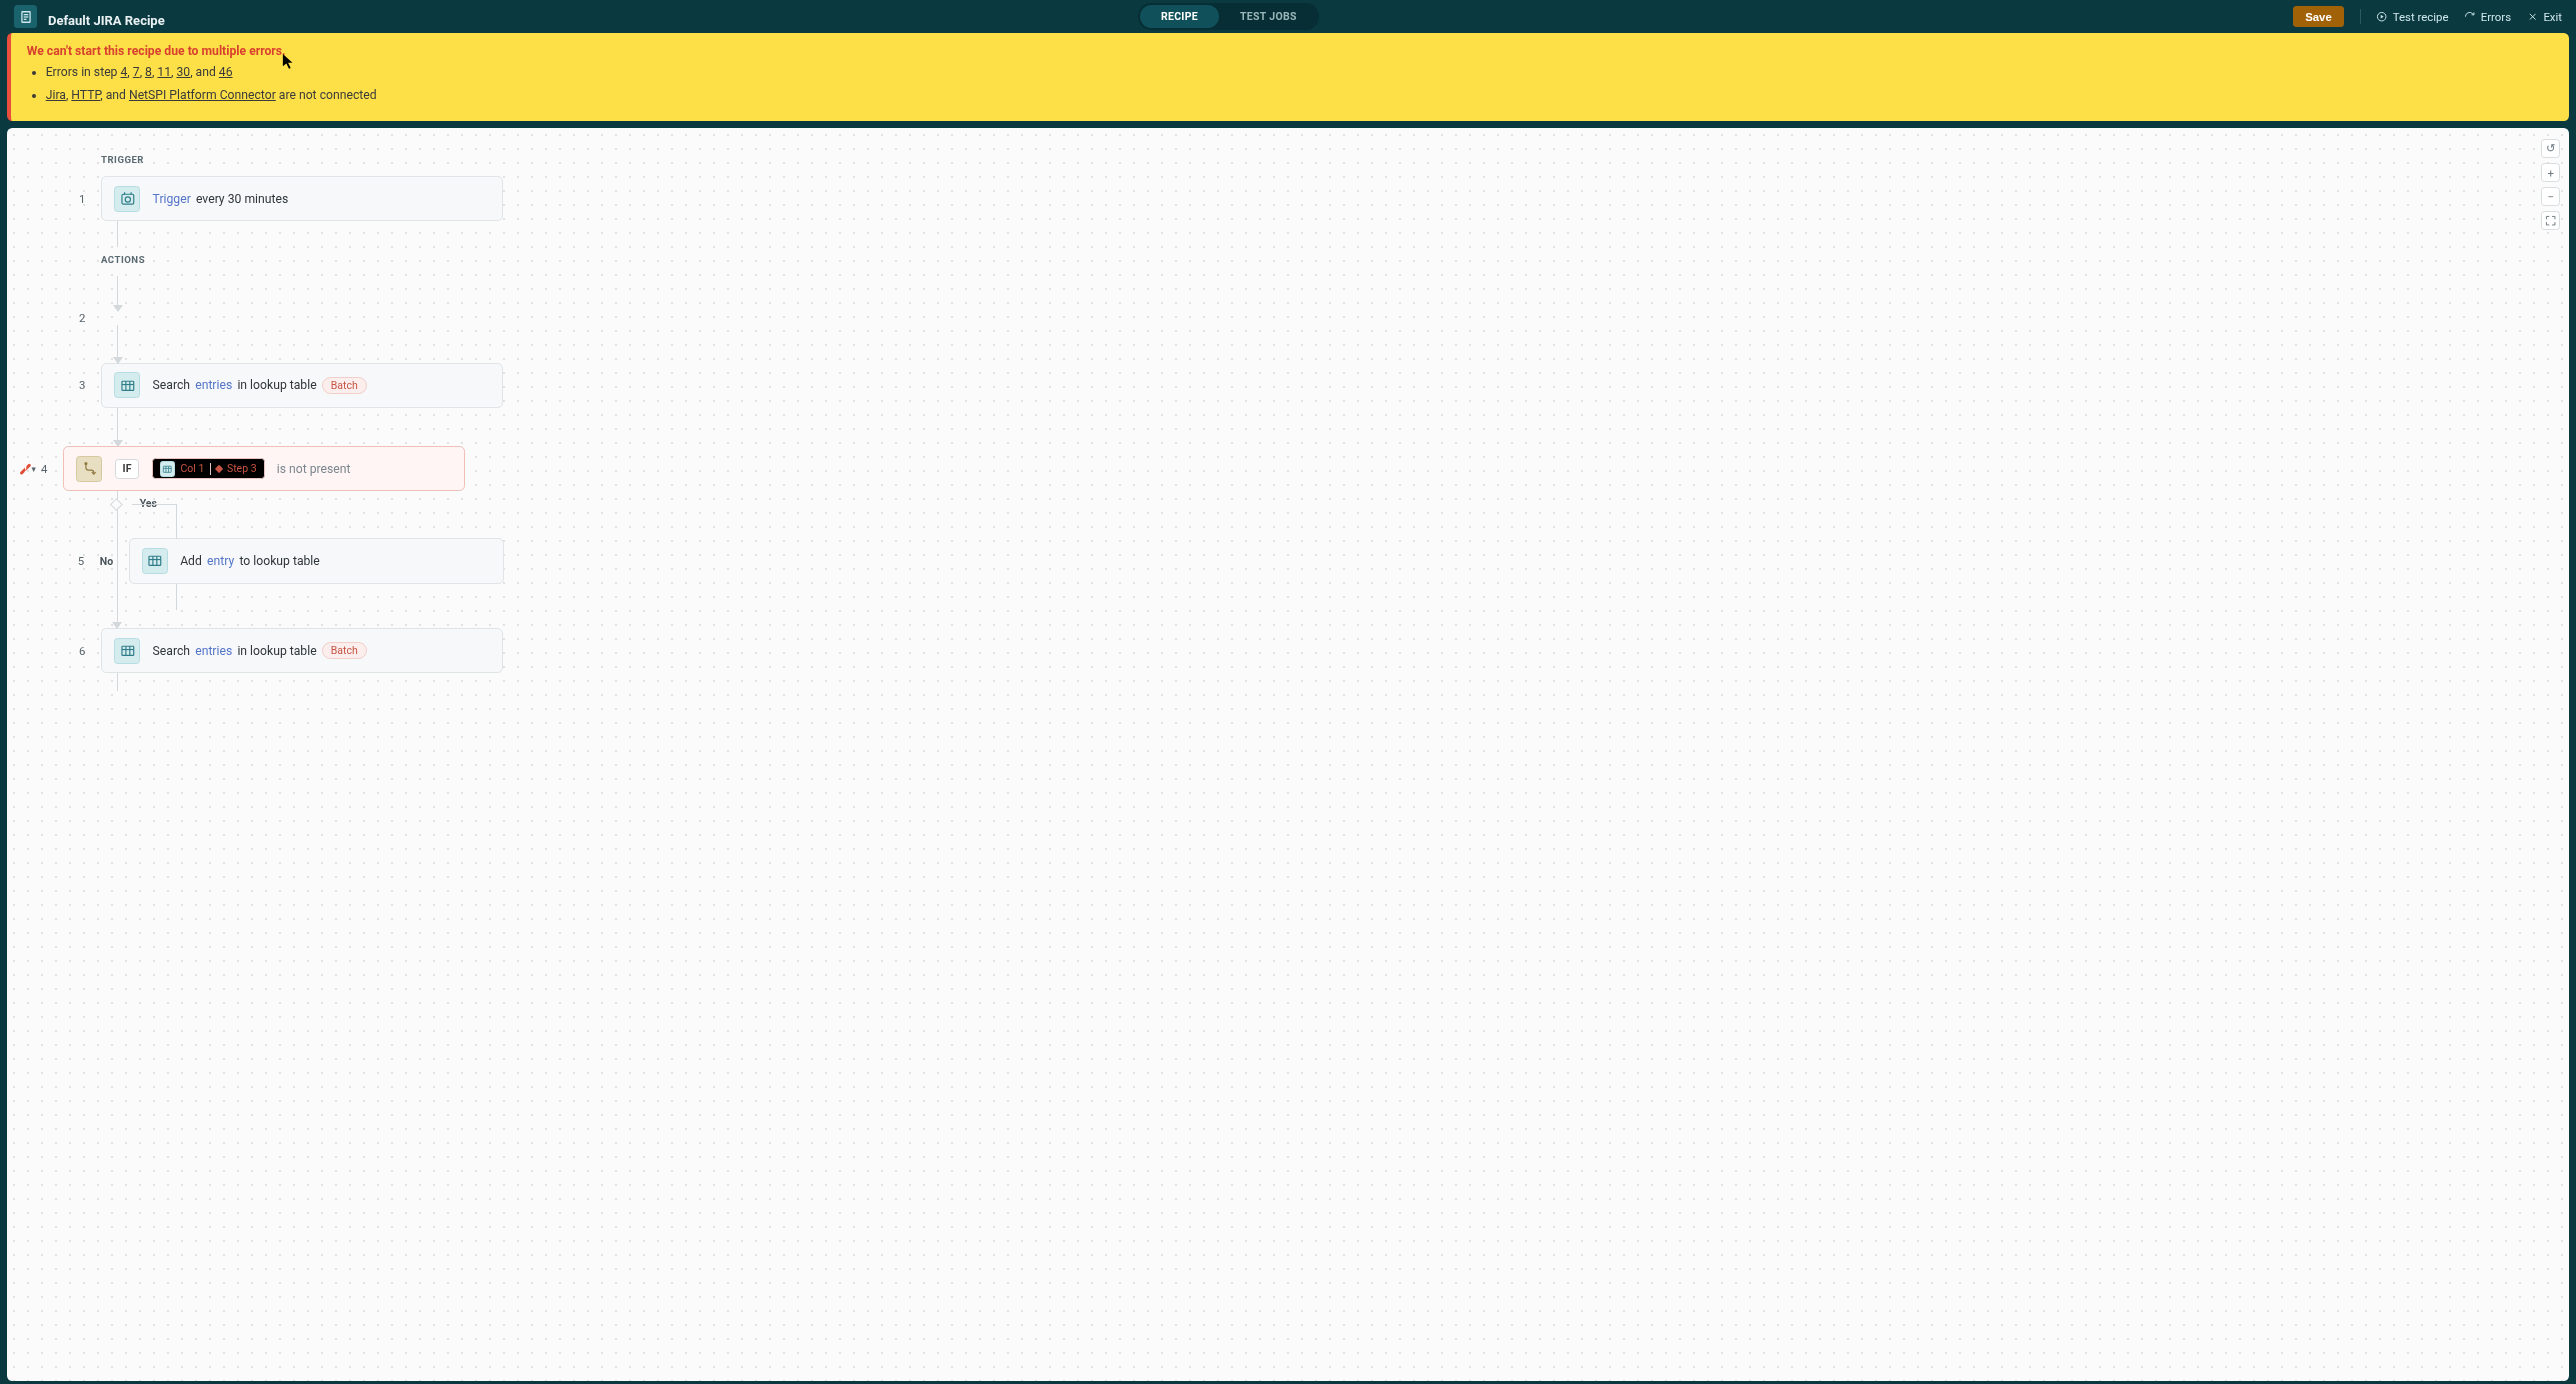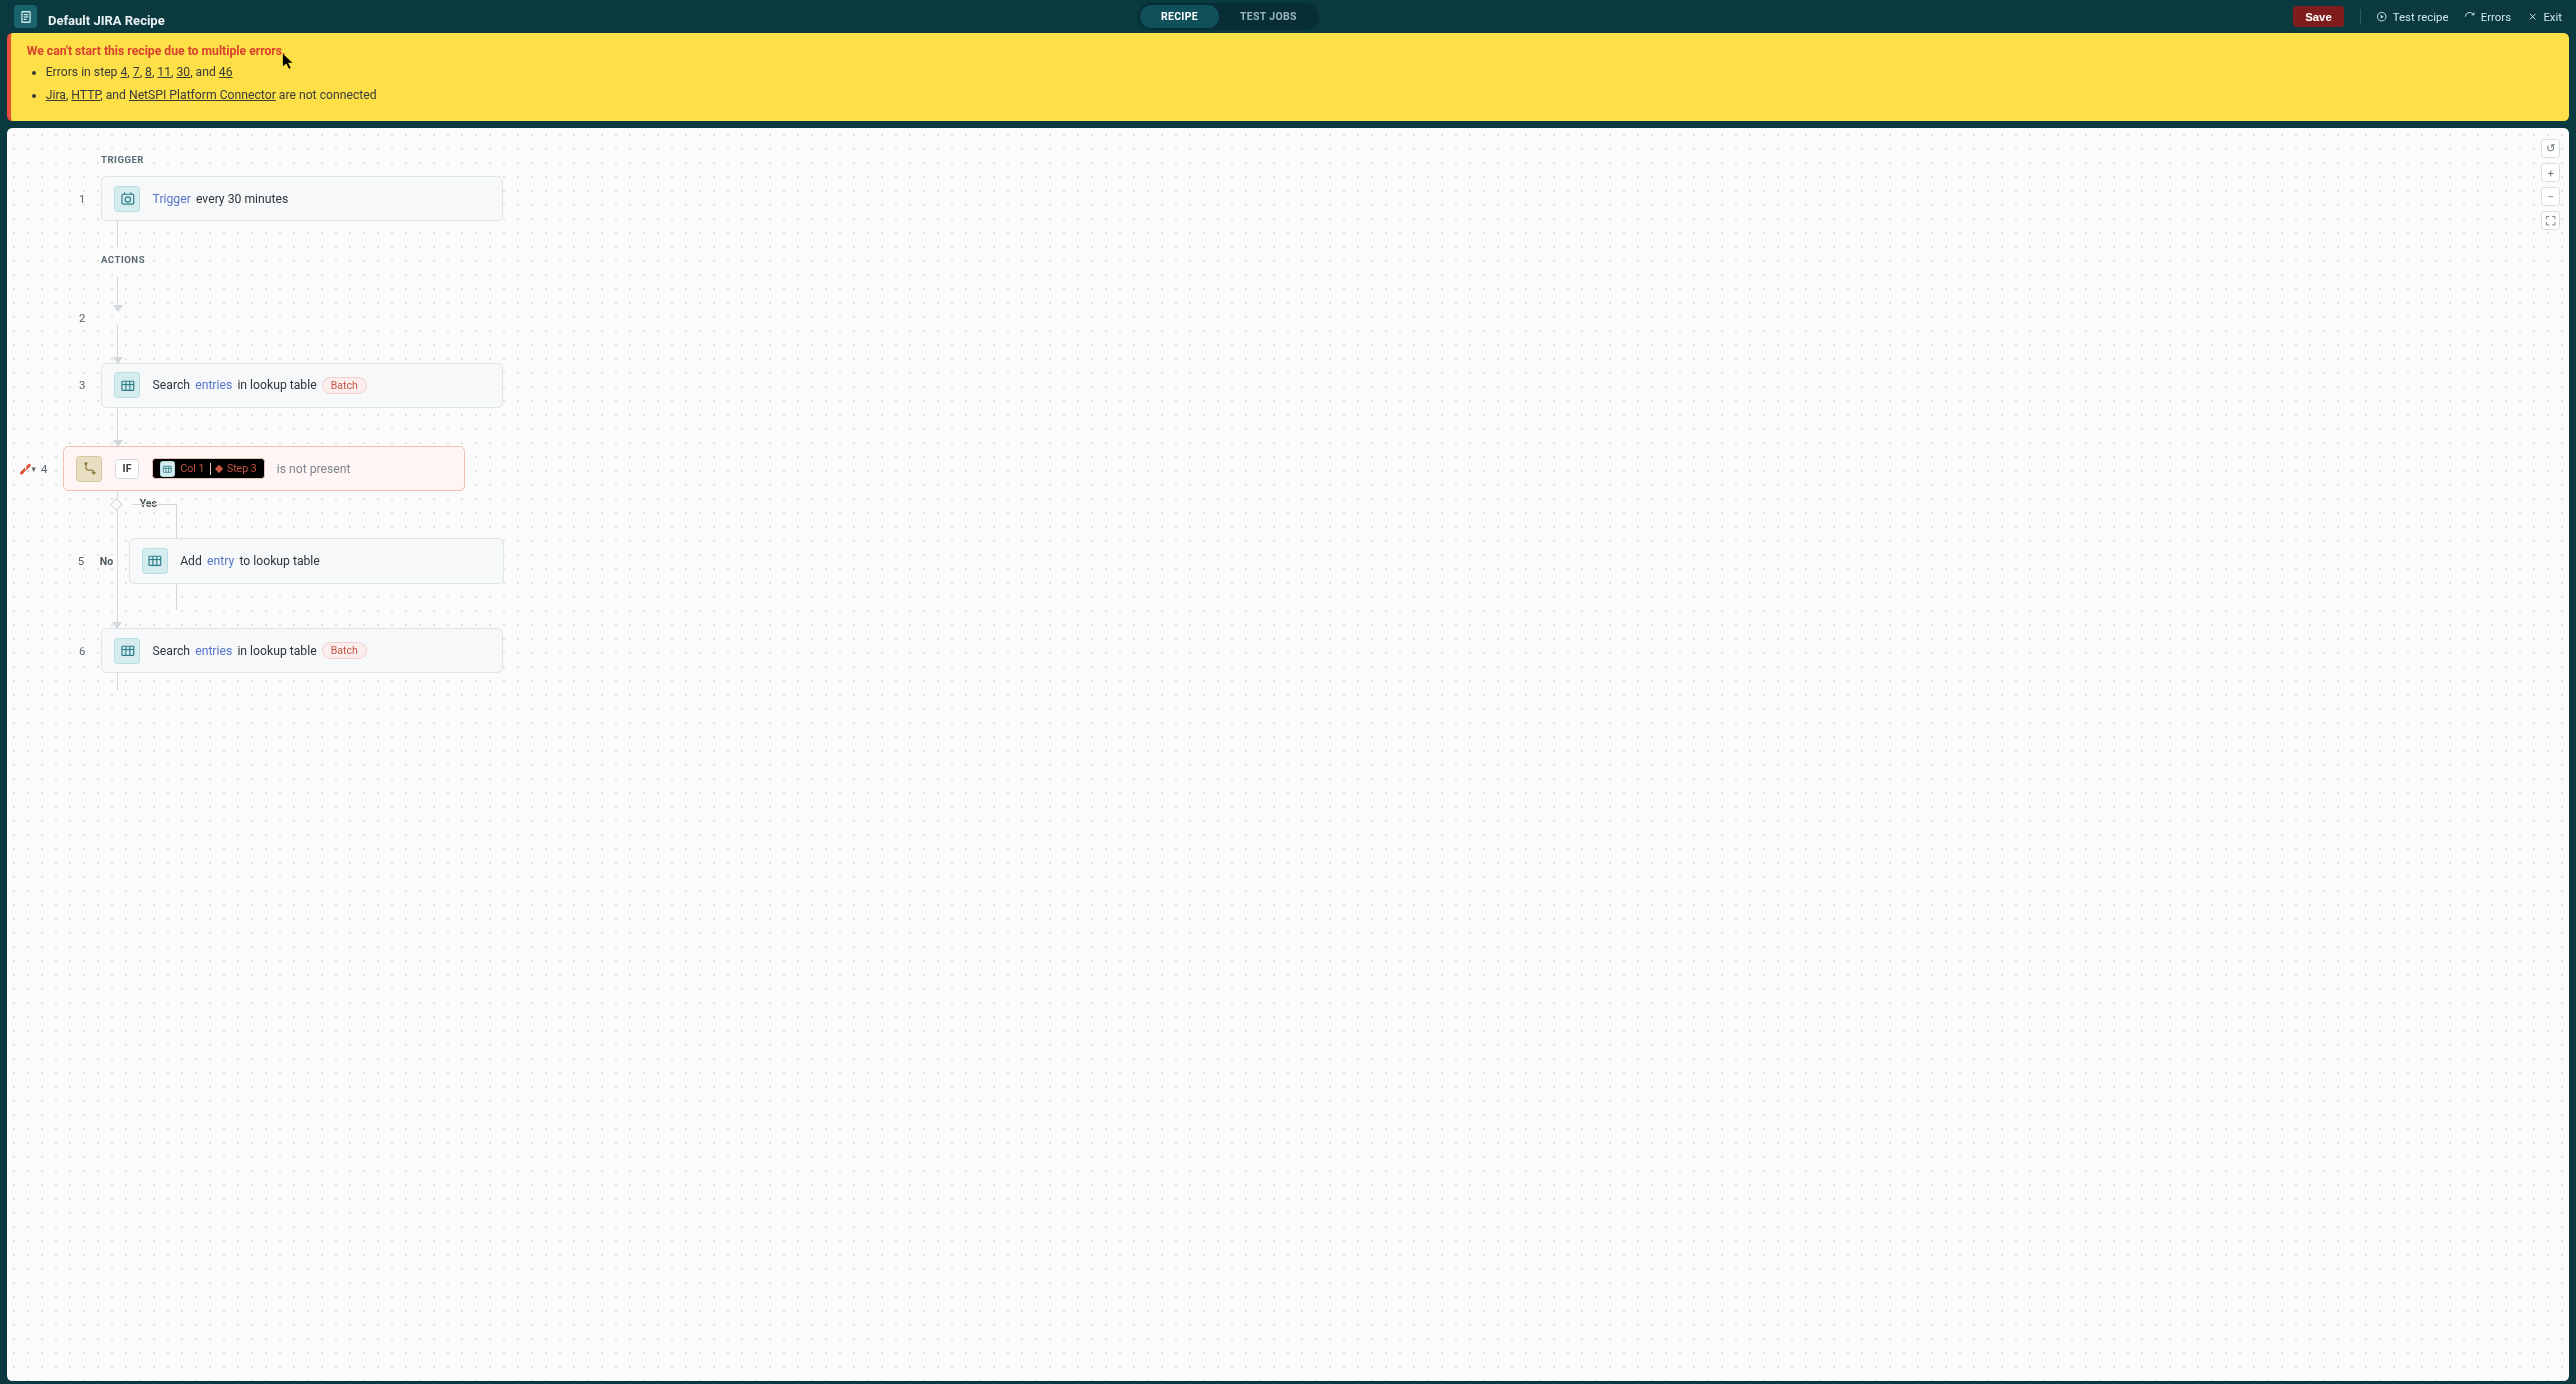--- a/index.html
+++ b/index.html
@@ -36,21 +36,21 @@
     display: flex; background: #062e34; border-radius: 17.5px; padding: 1.7px;
   }
   .tab-pill {
     padding: 5.2px 21px; border-radius: 15.7px; cursor: pointer;
     font-weight: 700; font-size: 10.5px; letter-spacing: 0.3px;
     color: #9ab6ba;
   }
   .tab-pill.active { background: #10505a; color: #fff; }
   .topbar-right { display: flex; align-items: center; gap: 15.7px; }
   .save-btn {
-    background: #7f1d1d; color: #fff; border: none; border-radius: 3.5px;
+    background: #a16207; color: #fff; border: none; border-radius: 3.5px;
     padding: 4.4px 12.2px; font-weight: 600; font-size: 11.4px; cursor: pointer;
   }
   .divider-v { width: 0.9px; height: 15.7px; background: #2a5b62; }
   .top-action {
     display: flex; align-items: center; gap: 5.2px; color: #cfe8eb;
     font-size: 11.4px; cursor: pointer;
   }
   .top-action svg { width: 11.4px; height: 11.4px; }
 
   

